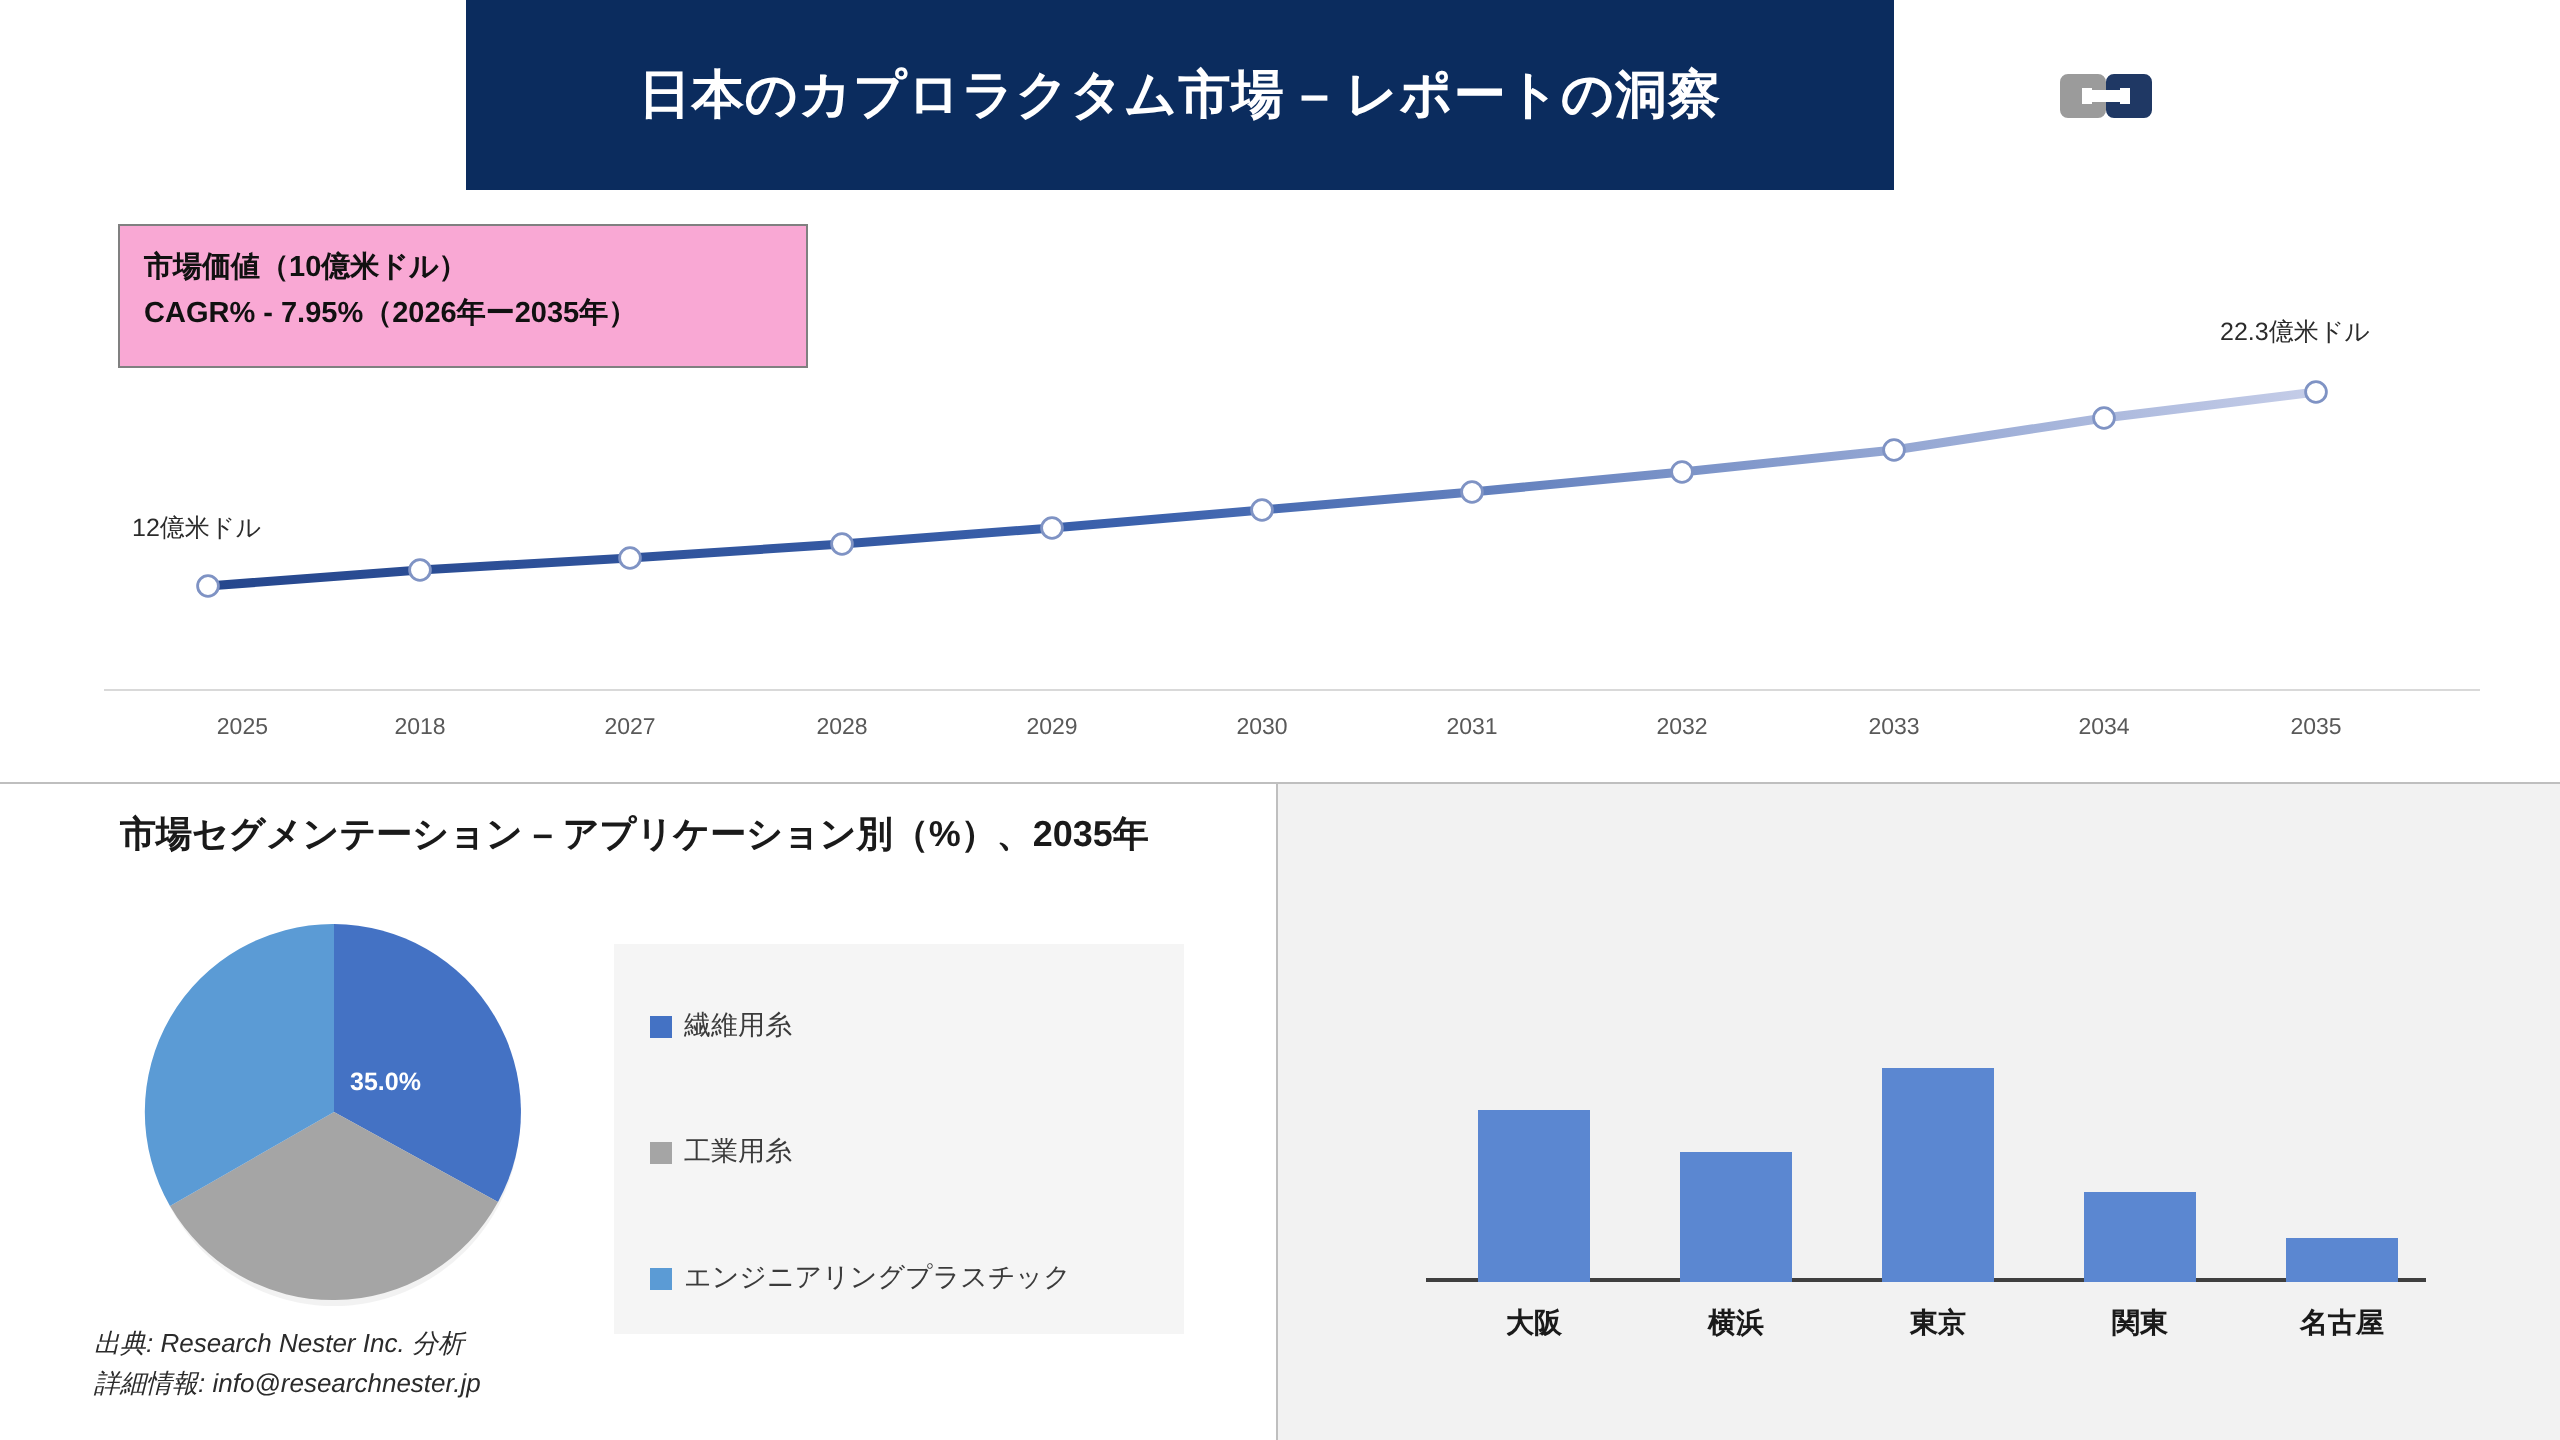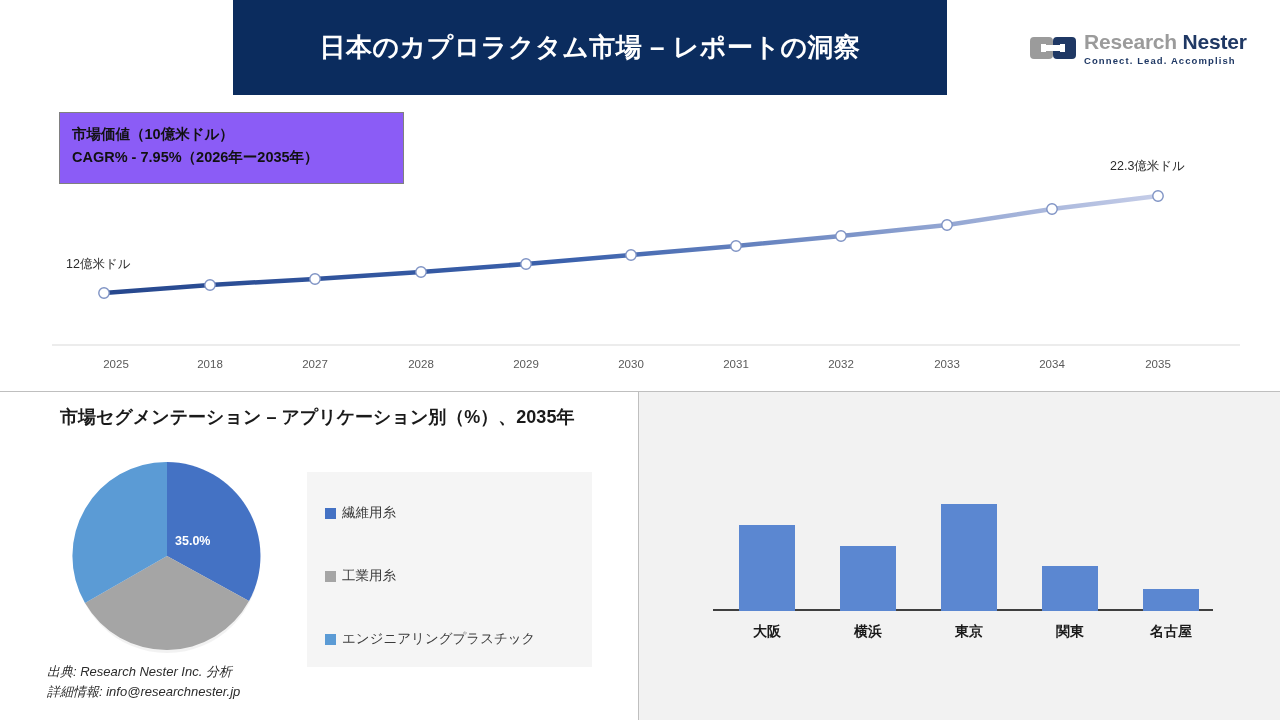--- a/index.html
+++ b/index.html
@@ -81,21 +81,21 @@
     left: 0; top: 96px;
     width: 1280px;
     height: 295px;
   }
   #kpi-box {
     position: absolute;
     left: 59px; top: 16px;
     width: 345px;
     height: 72px;
     border: 1.5px solid #808080;
-    background: #8b5cf6;
+    background: #f9a8d4;
     box-sizing: border-box;
     padding: 10px 12px 0 12px;
     z-index: 5;
   }
   .kpi-line {
     font-size: 14.5px;
     font-weight: bold;
     color: #111111;
     line-height: 1.62;
     white-space: nowrap;
@@ -211,21 +211,21 @@
   #source {
     position: absolute;
     left: 47px; top: 270px;
     font-style: italic;
     font-size: 13px;
     color: #2b2b2b;
     line-height: 1.52;
   }
 
   
-  #bar-area { position: absolute; left: 60px; top: 83px; width: 520px; height: 170px; }
+  #bar-area { position: absolute; left: 60px; top: 113px; width: 520px; height: 170px; }
   .bar-col {
     position: absolute;
     bottom: 34px;
     width: 56px;
     background: #5b87d1;
   }
   #bar-baseline {
     position: absolute;
     left: 14px; bottom: 34px;
     width: 500px; height: 2px;
@@ -249,24 +249,20 @@
 
   <div id="title-banner">
     <div id="title-text">日本のカプロラクタム市場 – レポートの洞察</div>
   </div>
 
   <div id="logo">
     <svg id="logo-mark" viewBox="0 0 46 30">
       <path d="M4 4 H19 a4 4 0 0 1 4 4 V12 H16 V11 H11 V19 H16 V18 H23 V22 a4 4 0 0 1 -4 4 H4 a4 4 0 0 1 -4 -4 V8 a4 4 0 0 1 4 -4 Z" fill="#9b9b9b"></path>
       <path d="M27 4 H42 a4 4 0 0 1 4 4 V22 a4 4 0 0 1 -4 4 H27 a4 4 0 0 1 -4 -4 V18 H30 V19 H35 V11 H30 V12 H23 V8 a4 4 0 0 1 4 -4 Z" fill="#1f3864"></path>
     </svg>
-    <div id="logo-textblock">
-      <div id="logo-title"><span class="lw-1">Research</span> <span class="lw-2">Nester</span></div>
-      <div id="logo-tagline">Connect. Lead. Accomplish</div>
-    </div>
   </div>
 </div>
 
 <div id="line-chart-panel">
 
   <div id="kpi-box">
     <div class="kpi-line">市場価値（10億米ドル）</div>
     <div class="kpi-line">CAGR% - 7.95%（2026年ー2035年）</div>
   </div>
 
@@ -291,21 +287,21 @@
       <circle cx="841" cy="140" r="5.2"></circle>
       <circle cx="947" cy="129" r="5.2"></circle>
       <circle cx="1052" cy="113" r="5.2"></circle>
       <circle cx="1158" cy="100" r="5.2"></circle>
     </g>
   </svg>
 
   <div class="endpoint-label" style="left:66px; top:160px;">12億米ドル</div>
   <div class="endpoint-label" style="left:1110px; top:62px;">22.3億米ドル</div>
 
-  <div class="axis-year" style="left:116px;  top:262px;">2025</div>
+  <div class="axis-year" style="left:104px;  top:262px;text-align:right;">2025</div>
   <div class="axis-year" style="left:210px;  top:262px;">2018</div>
   <div class="axis-year" style="left:315px;  top:262px;">2027</div>
   <div class="axis-year" style="left:421px;  top:262px;">2028</div>
   <div class="axis-year" style="left:526px;  top:262px;">2029</div>
   <div class="axis-year" style="left:631px;  top:262px;">2030</div>
   <div class="axis-year" style="left:736px;  top:262px;">2031</div>
   <div class="axis-year" style="left:841px;  top:262px;">2032</div>
   <div class="axis-year" style="left:947px;  top:262px;">2033</div>
   <div class="axis-year" style="left:1052px; top:262px;">2034</div>
   <div class="axis-year" style="left:1158px; top:262px;">2035</div>

